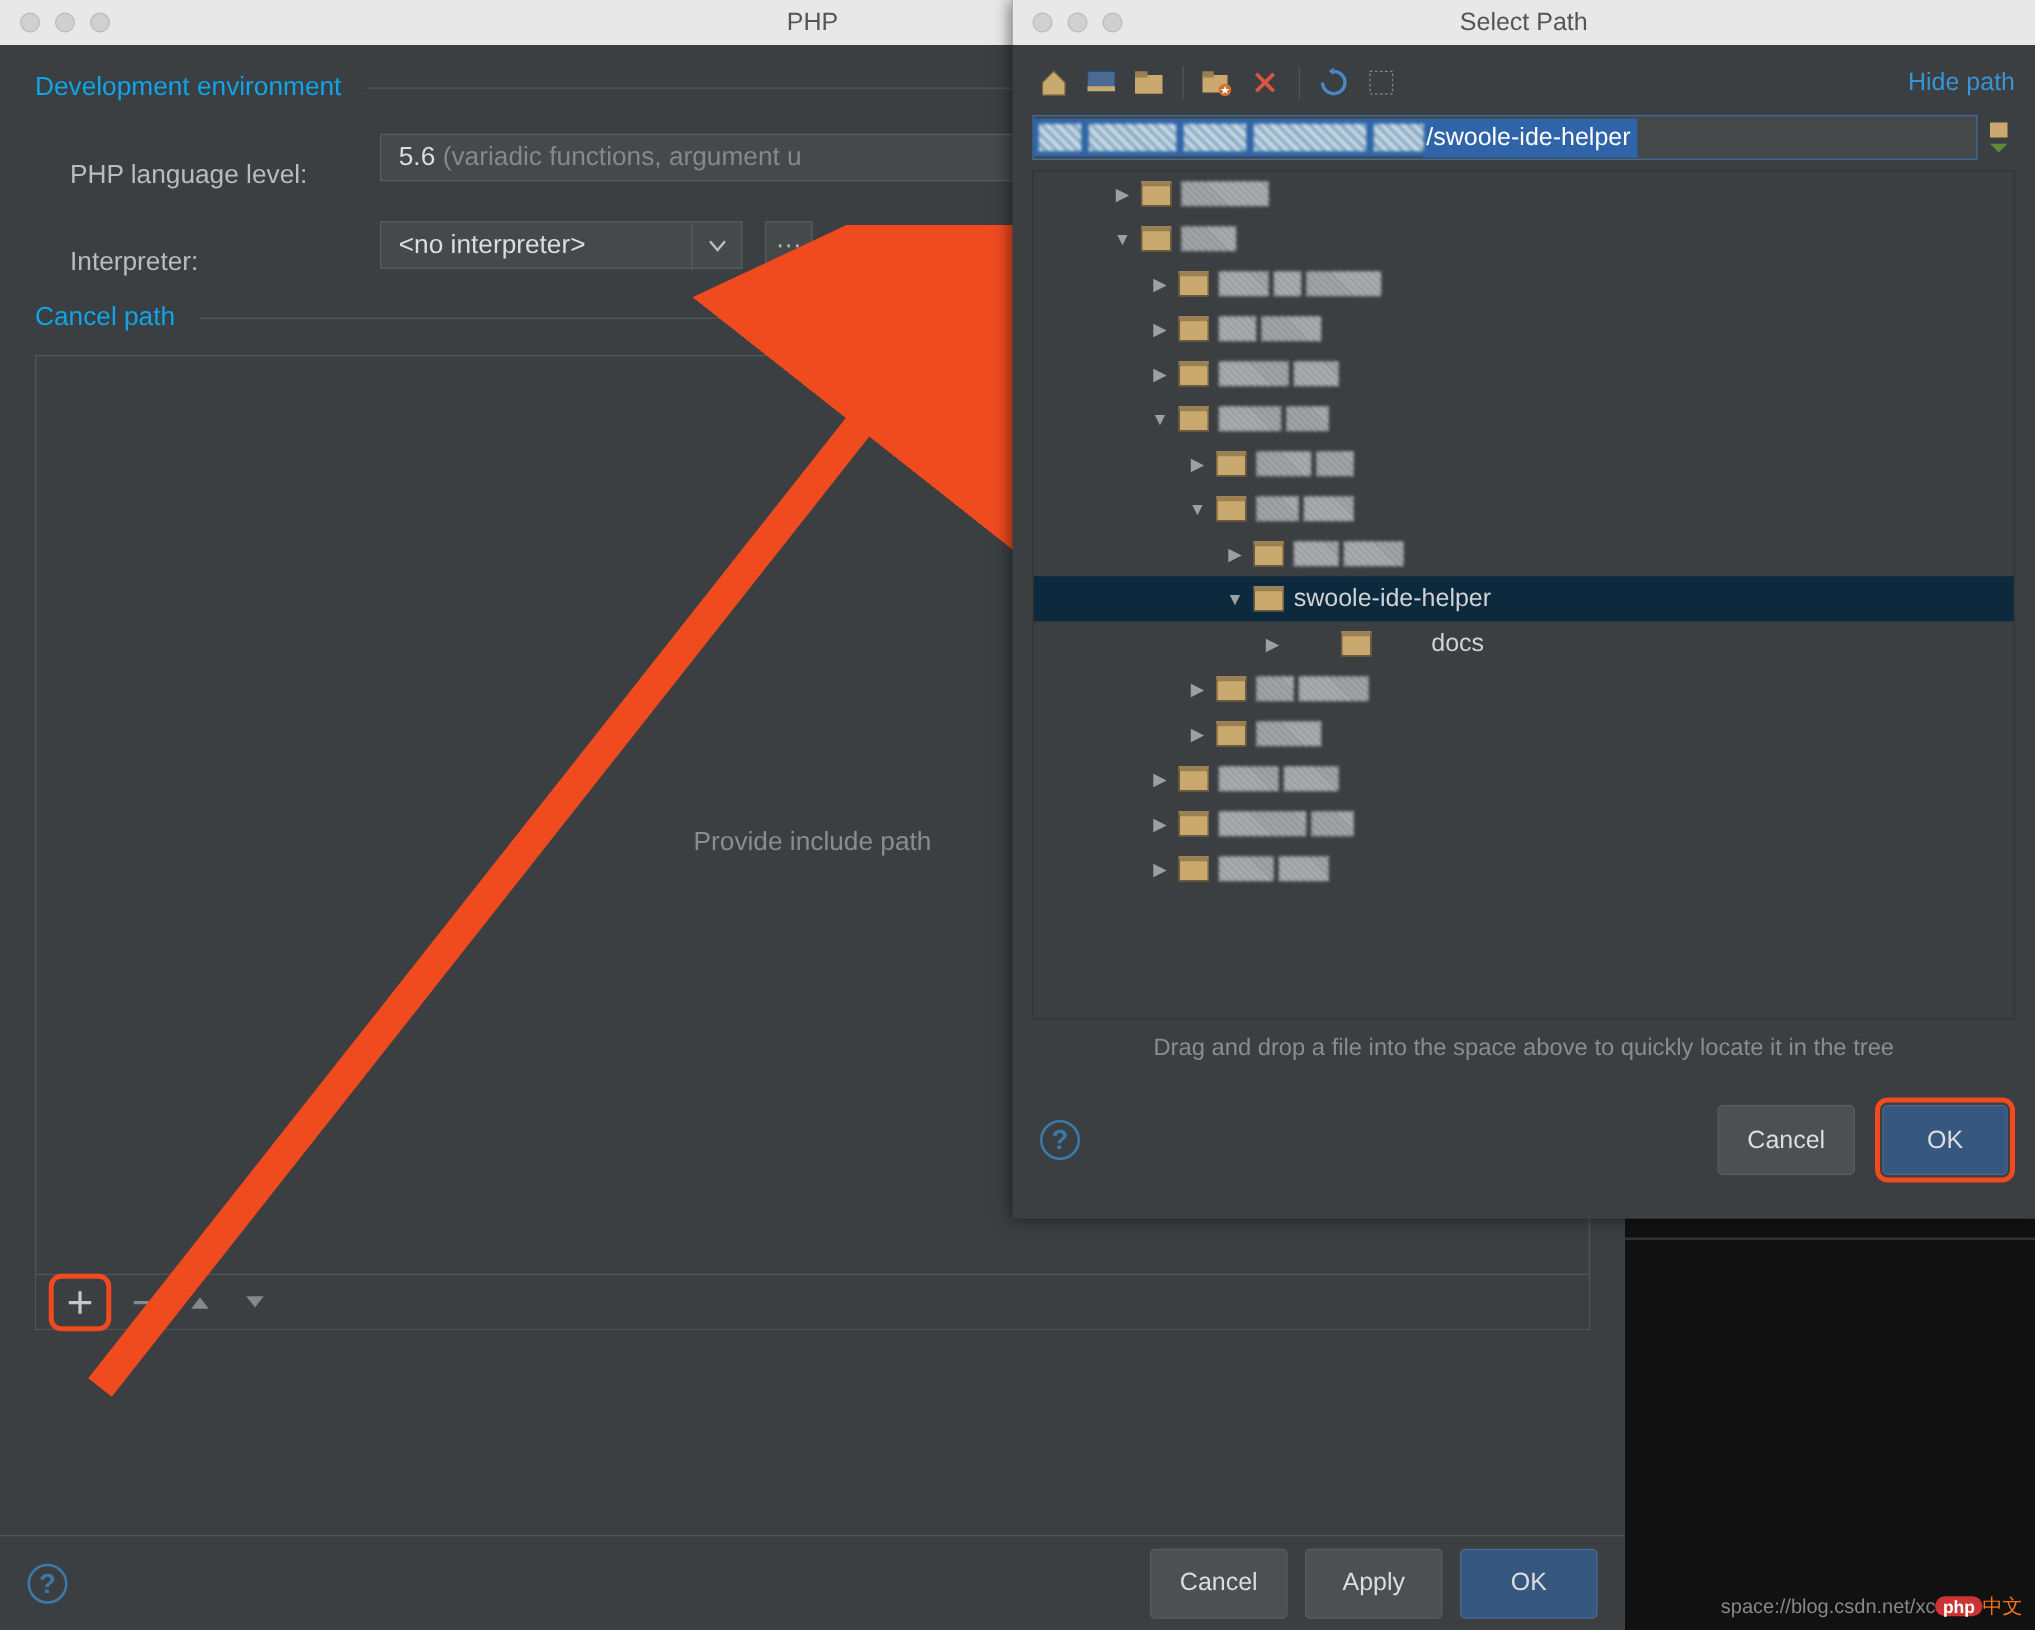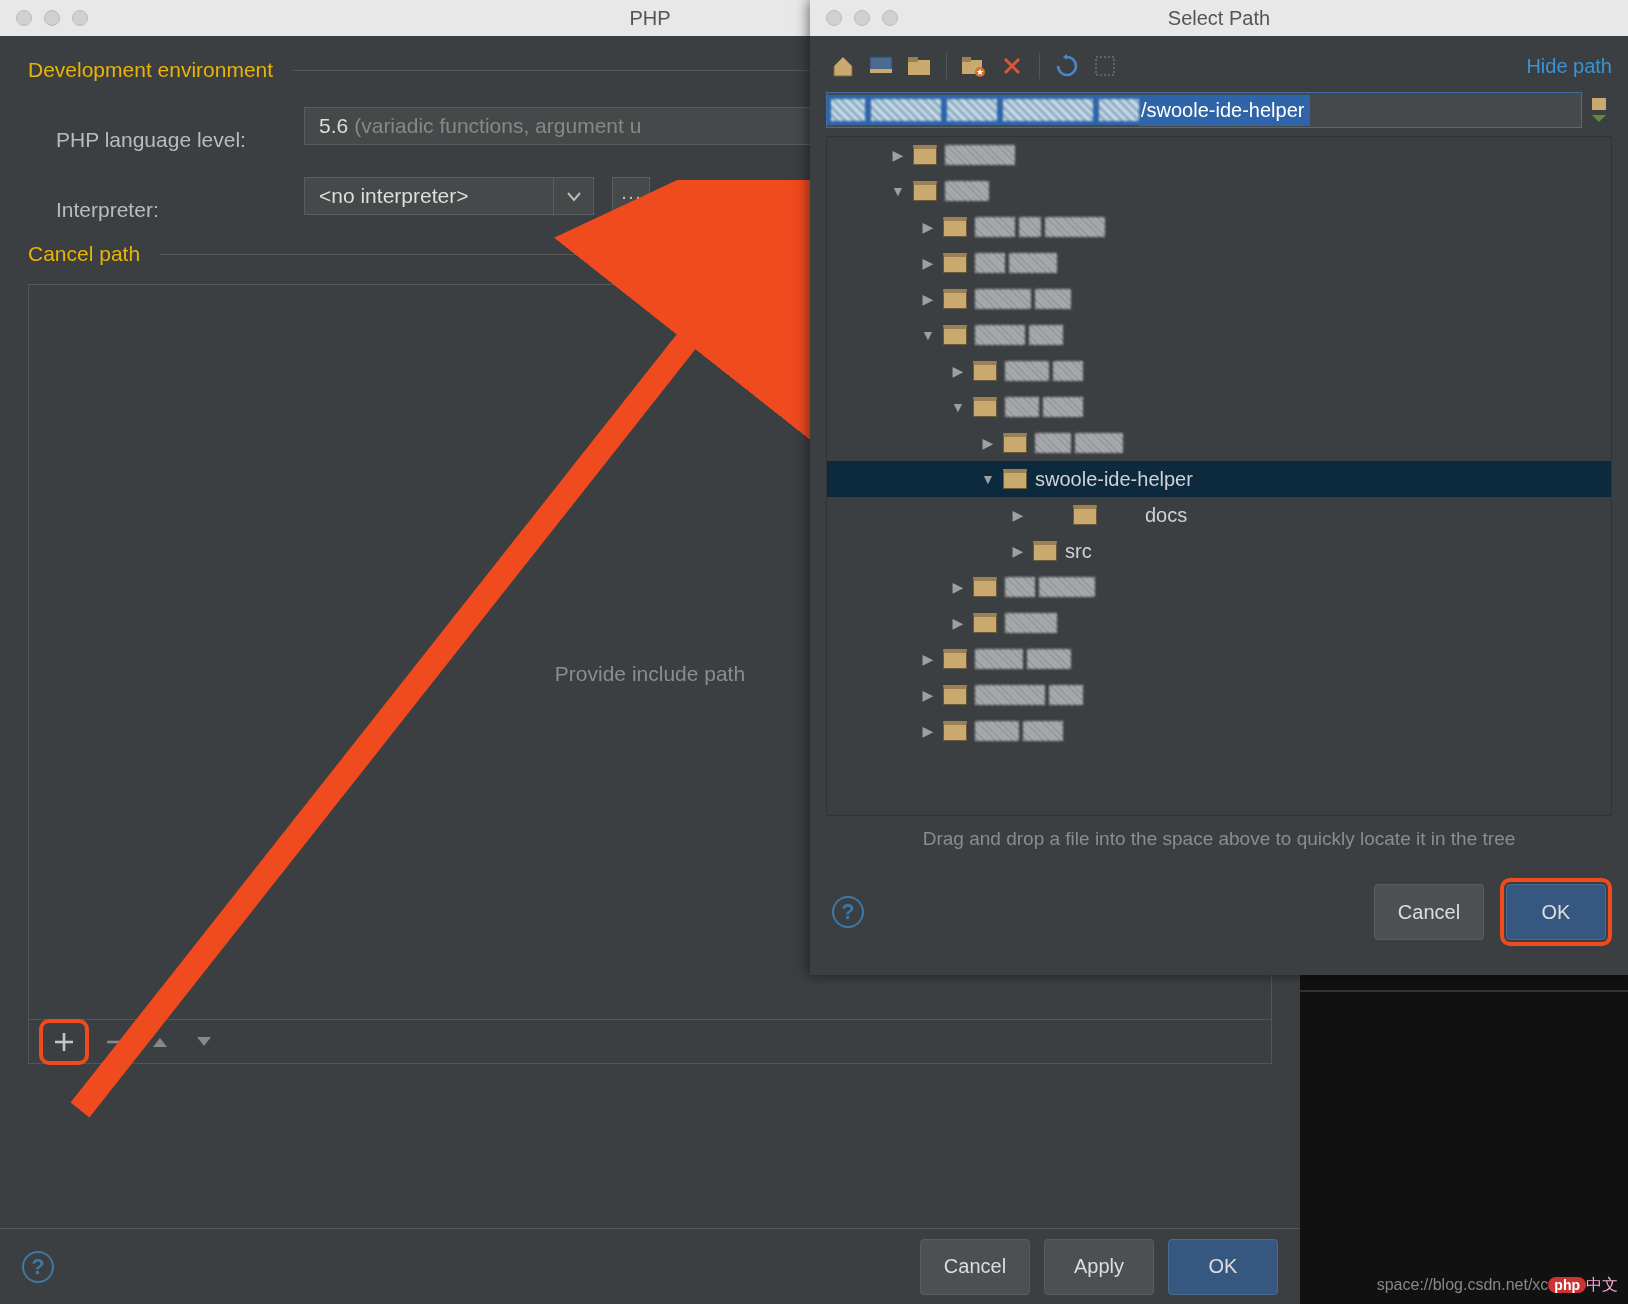--- a/index.html
+++ b/index.html
@@ -5,21 +5,21 @@
 * { box-sizing: border-box; margin: 0; padding: 0; font-family: -apple-system, "Helvetica Neue", Arial, sans-serif; }
 body { background: #1a1a1a; width: 1628px; height: 1304px; position: relative; overflow: hidden; }
 
 
 .php-window { position: absolute; left: 0; top: 0; width: 1300px; height: 1304px; background: #3c3f41; }
 .titlebar { height: 36px; background: #e8e8e8; display: flex; align-items: center; position: relative; }
 .traffic { display: flex; gap: 12px; padding-left: 16px; }
 .traffic span { width: 16px; height: 16px; border-radius: 50%; background: #d0d0d0; border: 1px solid #bbb; }
 .title { position: absolute; left: 0; right: 0; text-align: center; font-size: 20px; color: #555; }
 .body { padding: 22px 28px; color: #bbb; font-size: 21px; }
-.section-label { color: #eab308; margin-bottom: 18px; display: flex; align-items: center; gap: 20px; justify-content: flex-end; }
+.section-label { color: #0ea5e9; margin-bottom: 18px; display: flex; align-items: center; gap: 20px; justify-content: flex-end; }
 .section-label .line { flex: 1; height: 1px; background: #555; }
 .row { display: flex; align-items: center; gap: 18px; margin-bottom: 18px; margin-left: 28px; }
 .row label { width: 230px; color: #bbb; margin-top: 28px; }
 .field { flex: 1; height: 38px; background: #45494a; border: 1px solid #5a5d5f; display: flex; align-items: center; padding: 0 14px; color: #ddd; position: relative; }
 .field .hint { color: #888; margin-left: 6px; }
 .field.combo { padding-right: 46px; }
 .chev-btn { width: 40px; height: 38px; border-left: 1px solid #5a5d5f; position: absolute; right: 0; top: 0; display: flex; align-items: center; justify-content: center; }
 .sq-btn { width: 38px; height: 38px; background: #45494a; border: 1px solid #5a5d5f; display: flex; align-items: center; justify-content: center; color: #bbb; }
 .refresh-icon { width: 26px; height: 26px; }
 
@@ -327,25 +327,20 @@
       <div class="tree-row selected" style="padding-left:154px;">
           <span class="arrow down"></span>
           <span class="folder"></span>
           <span>swoole-ide-helper</span>
         </div>
       <div class="tree-row" style="padding-left:184px;gap:48px;">
           <span class="arrow right"></span>
           <span class="folder"></span>
           <span>docs</span>
         </div>
-      <div class="tree-row" style="padding-left:184px;">
-          <span class="arrow right"></span>
-          <span class="folder"></span>
-          <span>src</span>
-        </div>
       <div class="tree-row" style="padding-left:124px;">
           <span class="arrow right"></span>
           <span class="folder"></span>
           <span class="pix-label">
             <span style="width:30px"></span>
             <span style="width:56px"></span>
           </span>
         </div>
       <div class="tree-row" style="padding-left:124px;">
           <span class="arrow right"></span>
@@ -385,14 +380,14 @@
   <div class="sel-footer">
     <div class="help">?</div>
     <div class="btn">Cancel</div>
     <span class="ok-box">
       <div class="btn primary" style="min-width:100px;">OK</div>
     </span>
   </div>
 </div>
 
 <div class="watermark">
-  <span>space://blog.csdn.net/xc</span><span class="wm-pill">php</span><span style="color:#f9a8d4">中文</span>
+  <span>space://blog.csdn.net/xc</span><span class="wm-pill">php</span><span style="color:#f97316">中文</span>
 </div>
 
 </body></html>

